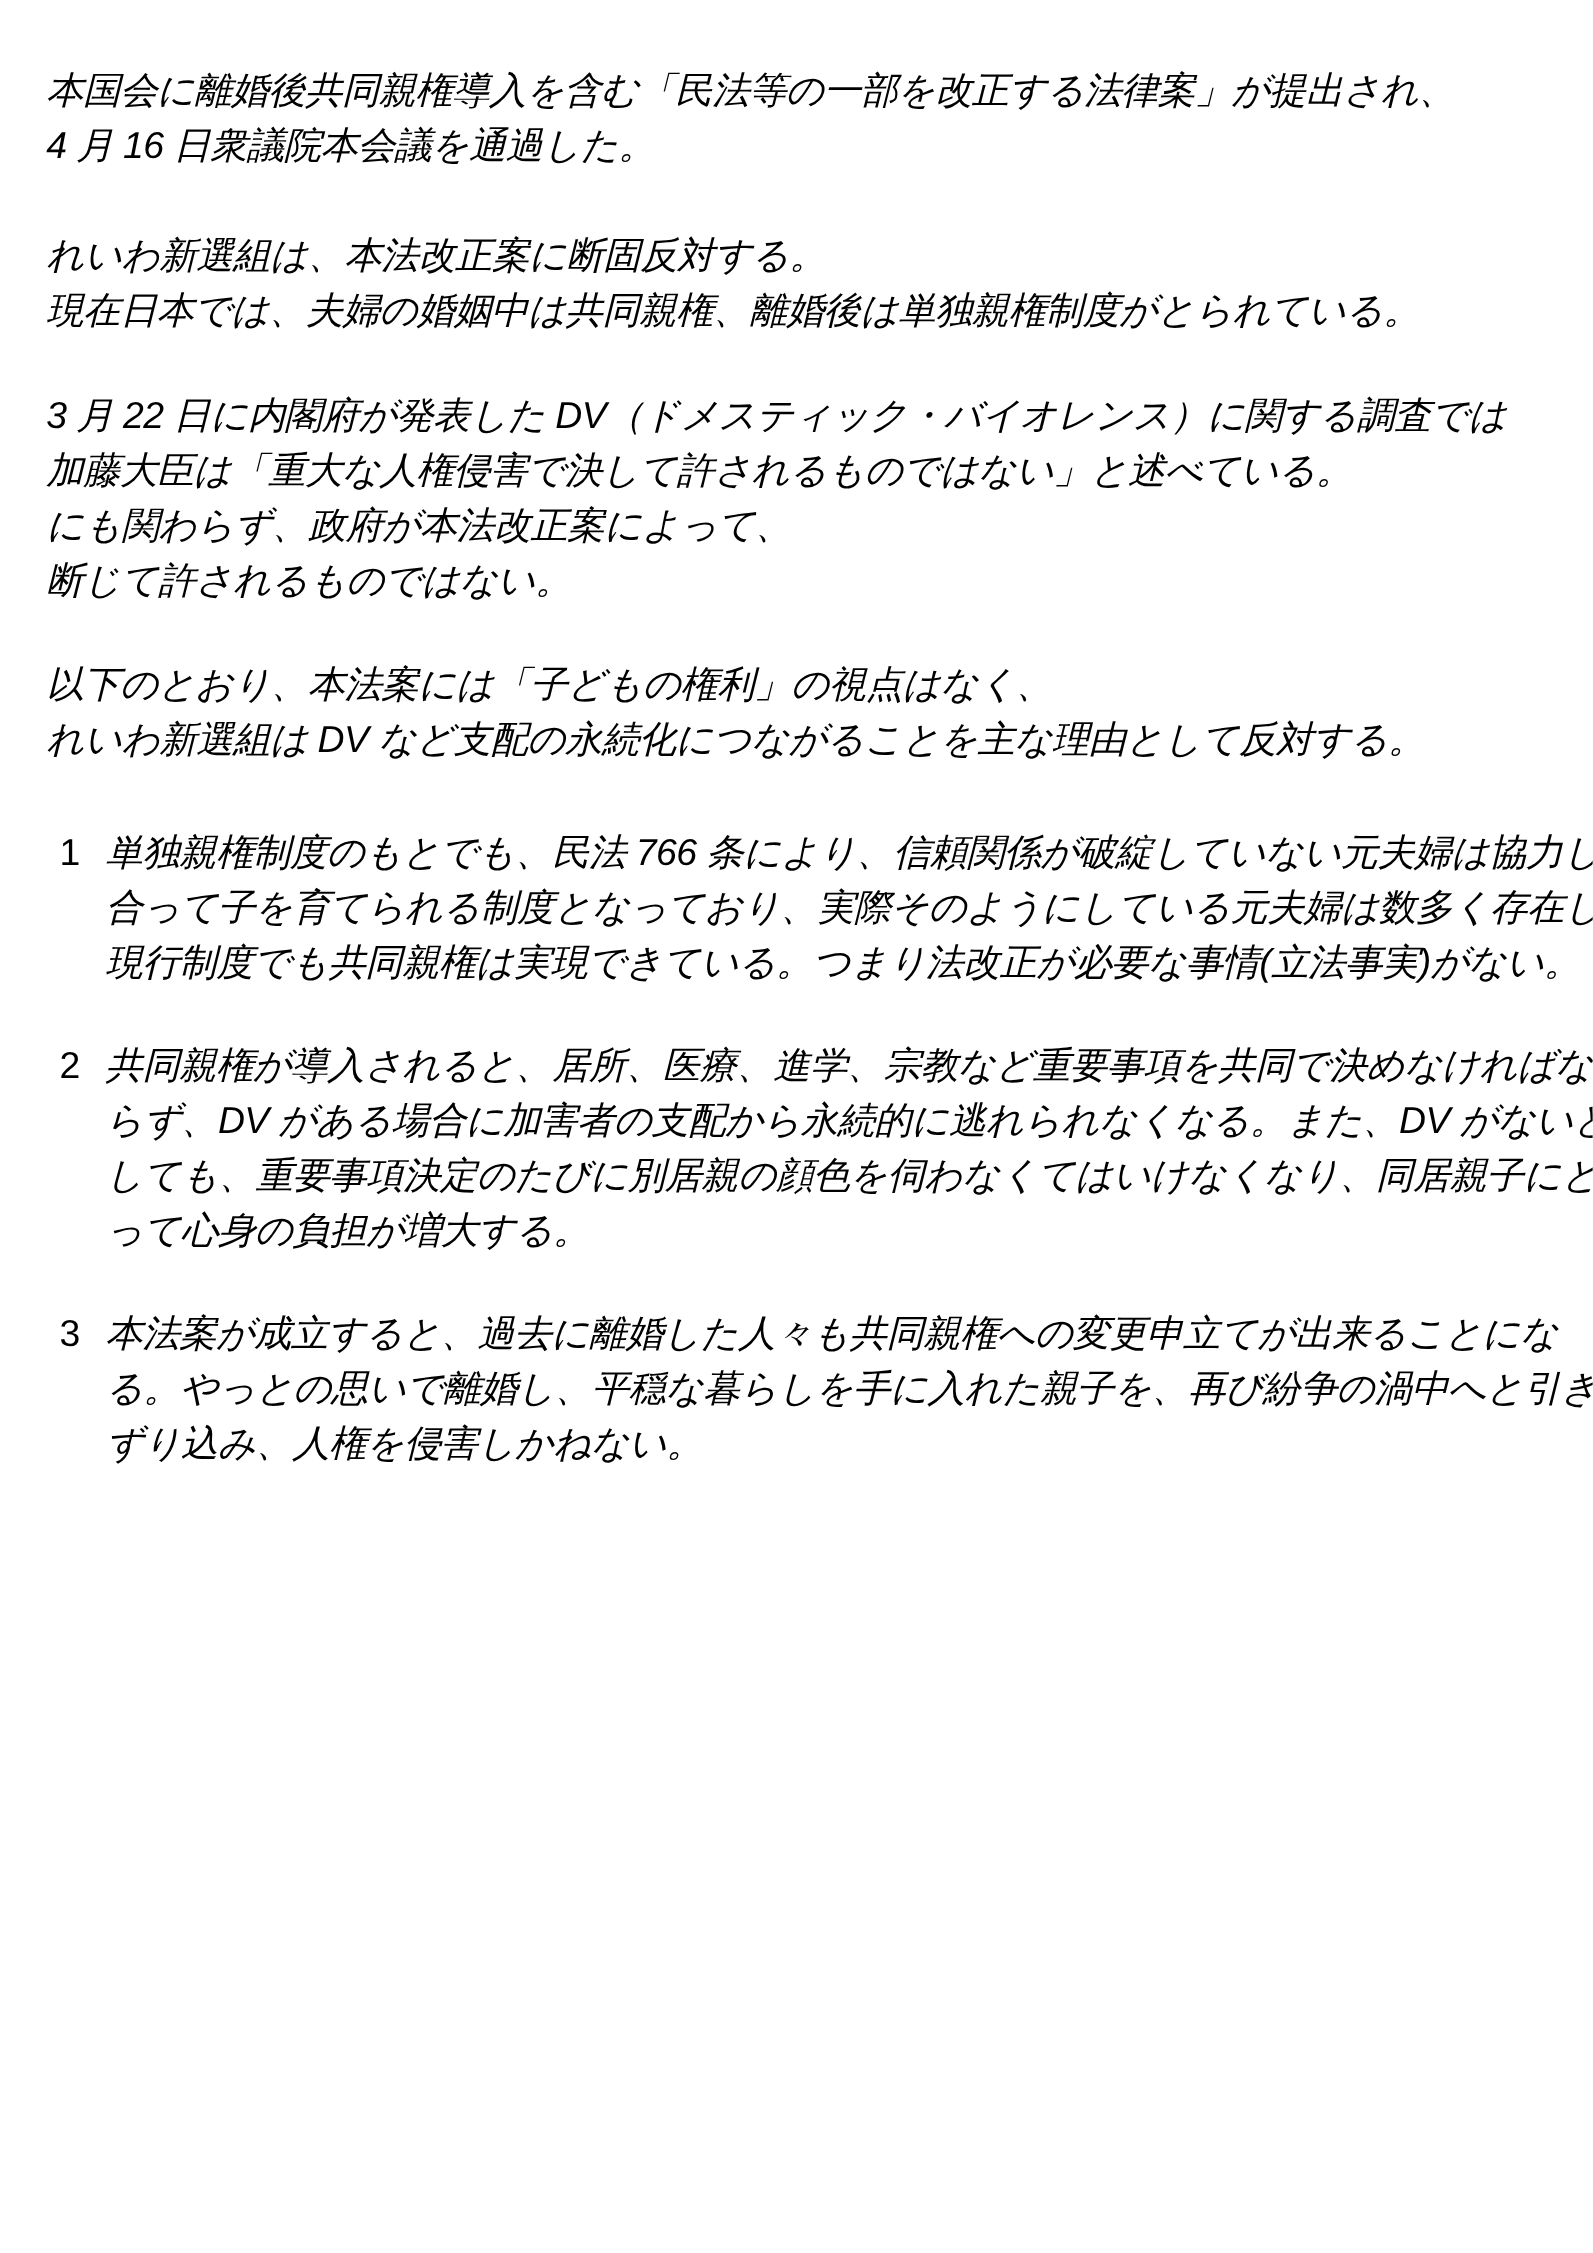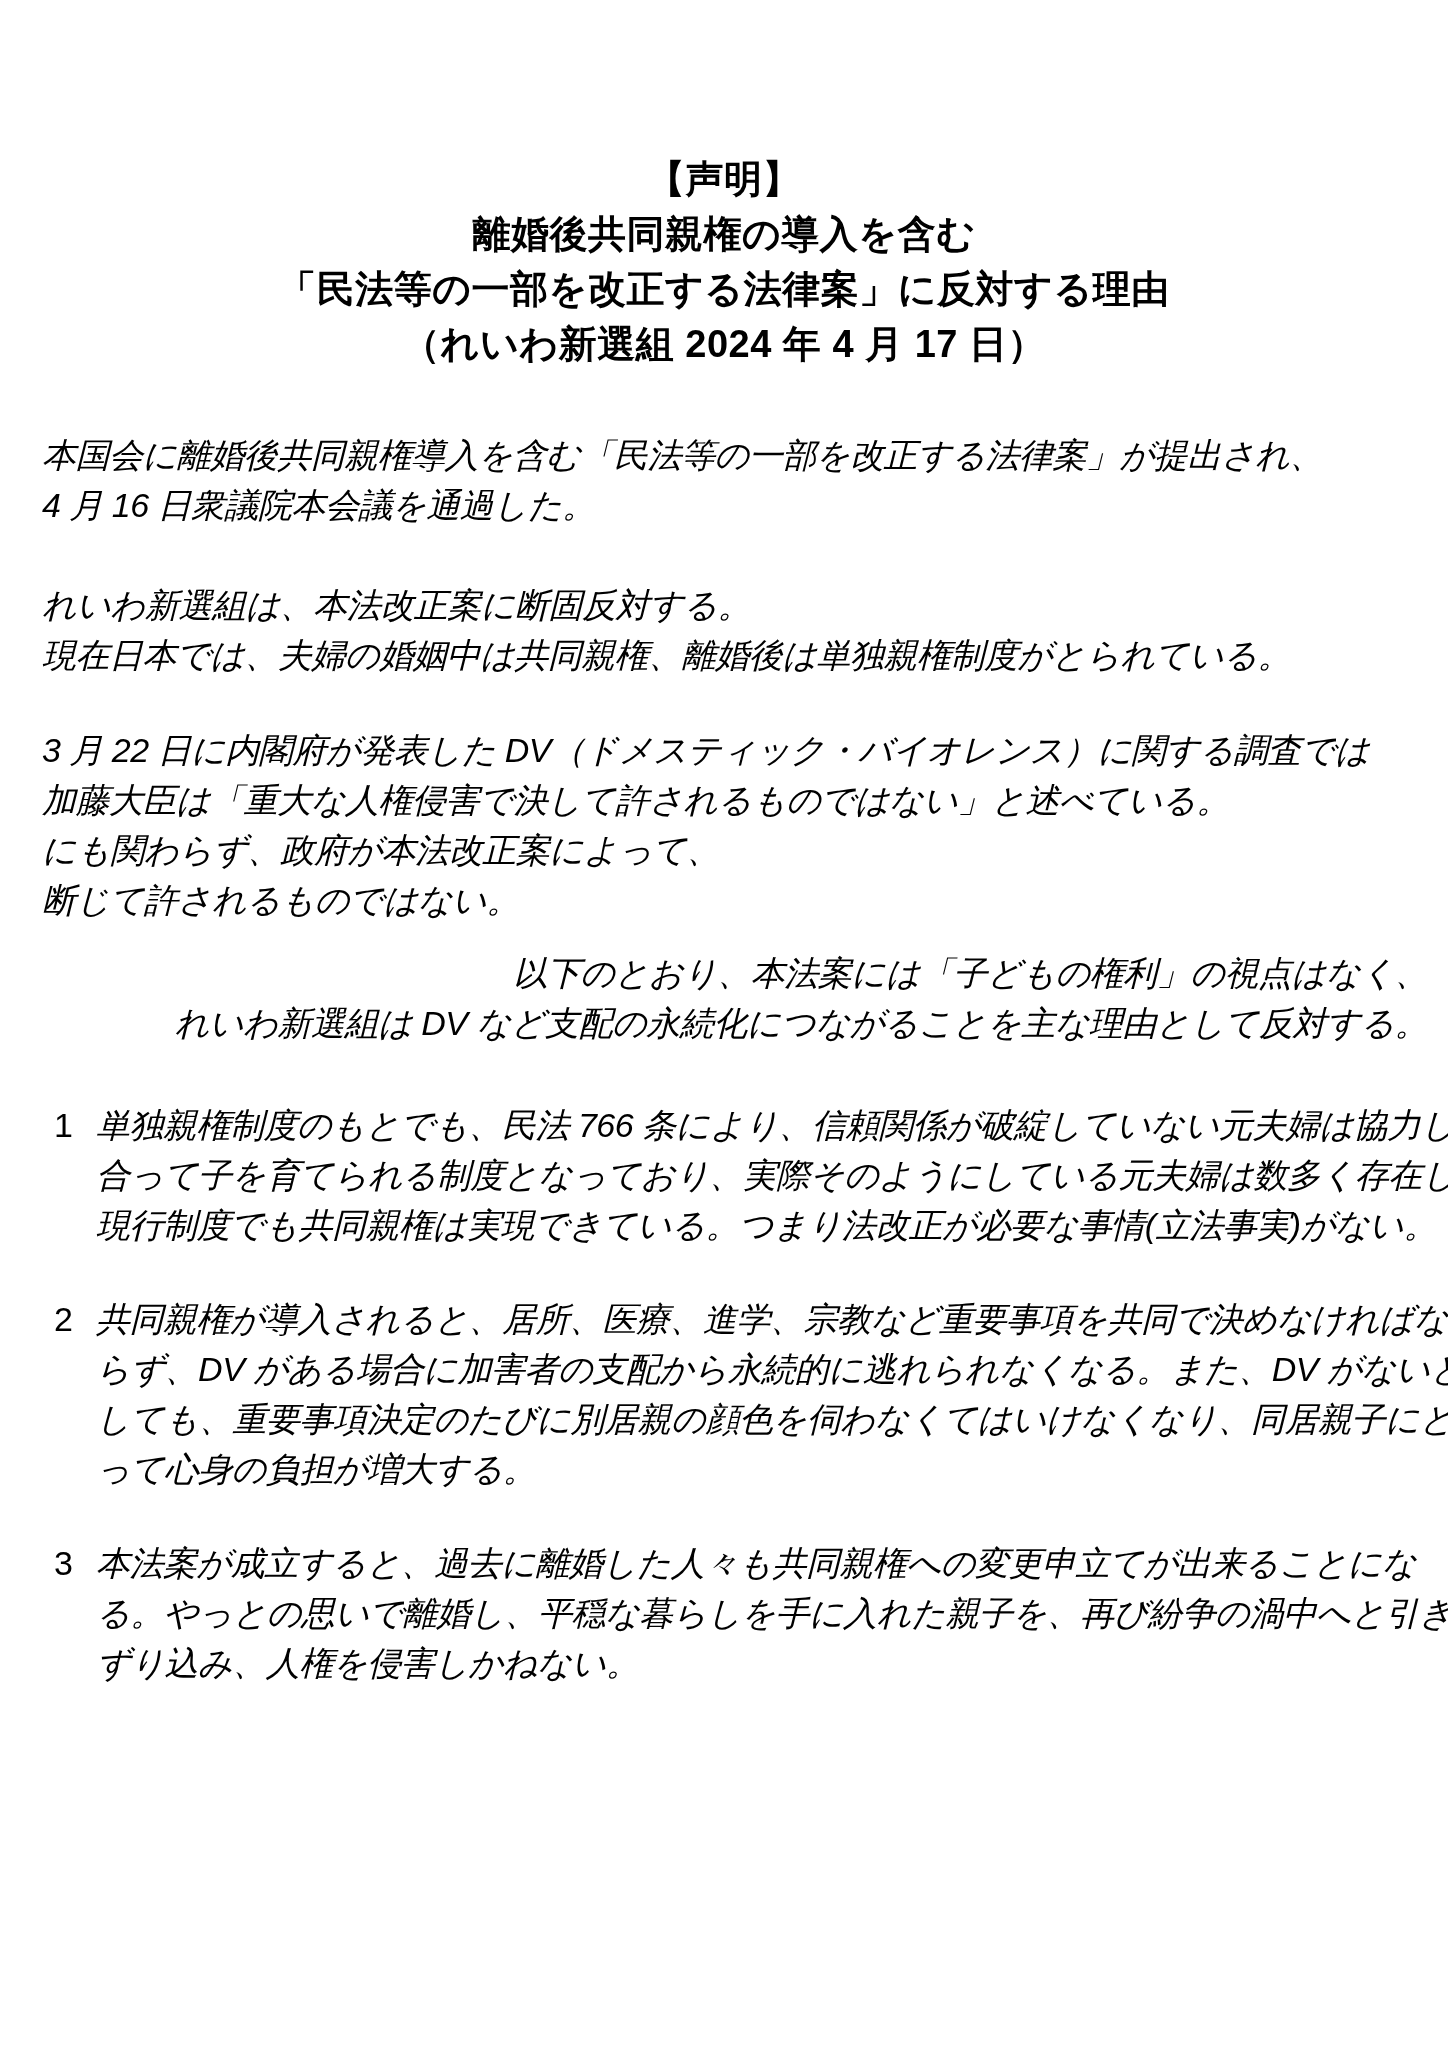--- a/index.html
+++ b/index.html
@@ -25,39 +25,33 @@
     margin-left: 42px;
     margin-right: 20px;
     font-size: 34px;
     line-height: 50px;
     letter-spacing: -0.5px;
     font-weight: 500;
   }
   .para { margin-top: 50px; white-space: nowrap; }
   .para-intro { margin-top: 58px; }
   .para-dv { margin-top: 45px; }
-  .para-reason-lead { margin-top: 23px; text-align: right; }
+  .para-reason-lead { margin-top: 45px; }
   .reasons { margin-top: 48px; list-style: none; }
   .reason { display: flex; margin-top: 44px; white-space: nowrap; }
   .reason-first { margin-top: 52px; }
   .reason-number { flex: none; width: 54px; padding-left: 12px; }
   .reason-body { flex: 1; }
   .line { height: 50px; font-style: italic; }
 </style>
 </head>
 <body>
 
 <div class="page">
 
-  <header class="title-block">
-    <div class="title-line">【声明】</div>
-    <div class="title-line">離婚後共同親権の導入を含む</div>
-    <div class="title-line">「民法等の一部を改正する法律案」に反対する理由</div>
-    <div class="title-line">（れいわ新選組 2024 年 4 月 17 日）</div>
-  </header>
 
   <div class="content">
 
     <div class="para para-intro">
         <div class="line">本国会に離婚後共同親権導入を含む「民法等の一部を改正する法律案」が提出され、</div>
         <div class="line">4 月 16 日衆議院本会議を通過した。</div>
       </div>
 
     <div class="para">
         <div class="line">れいわ新選組は、本法改正案に断固反対する。</div>

